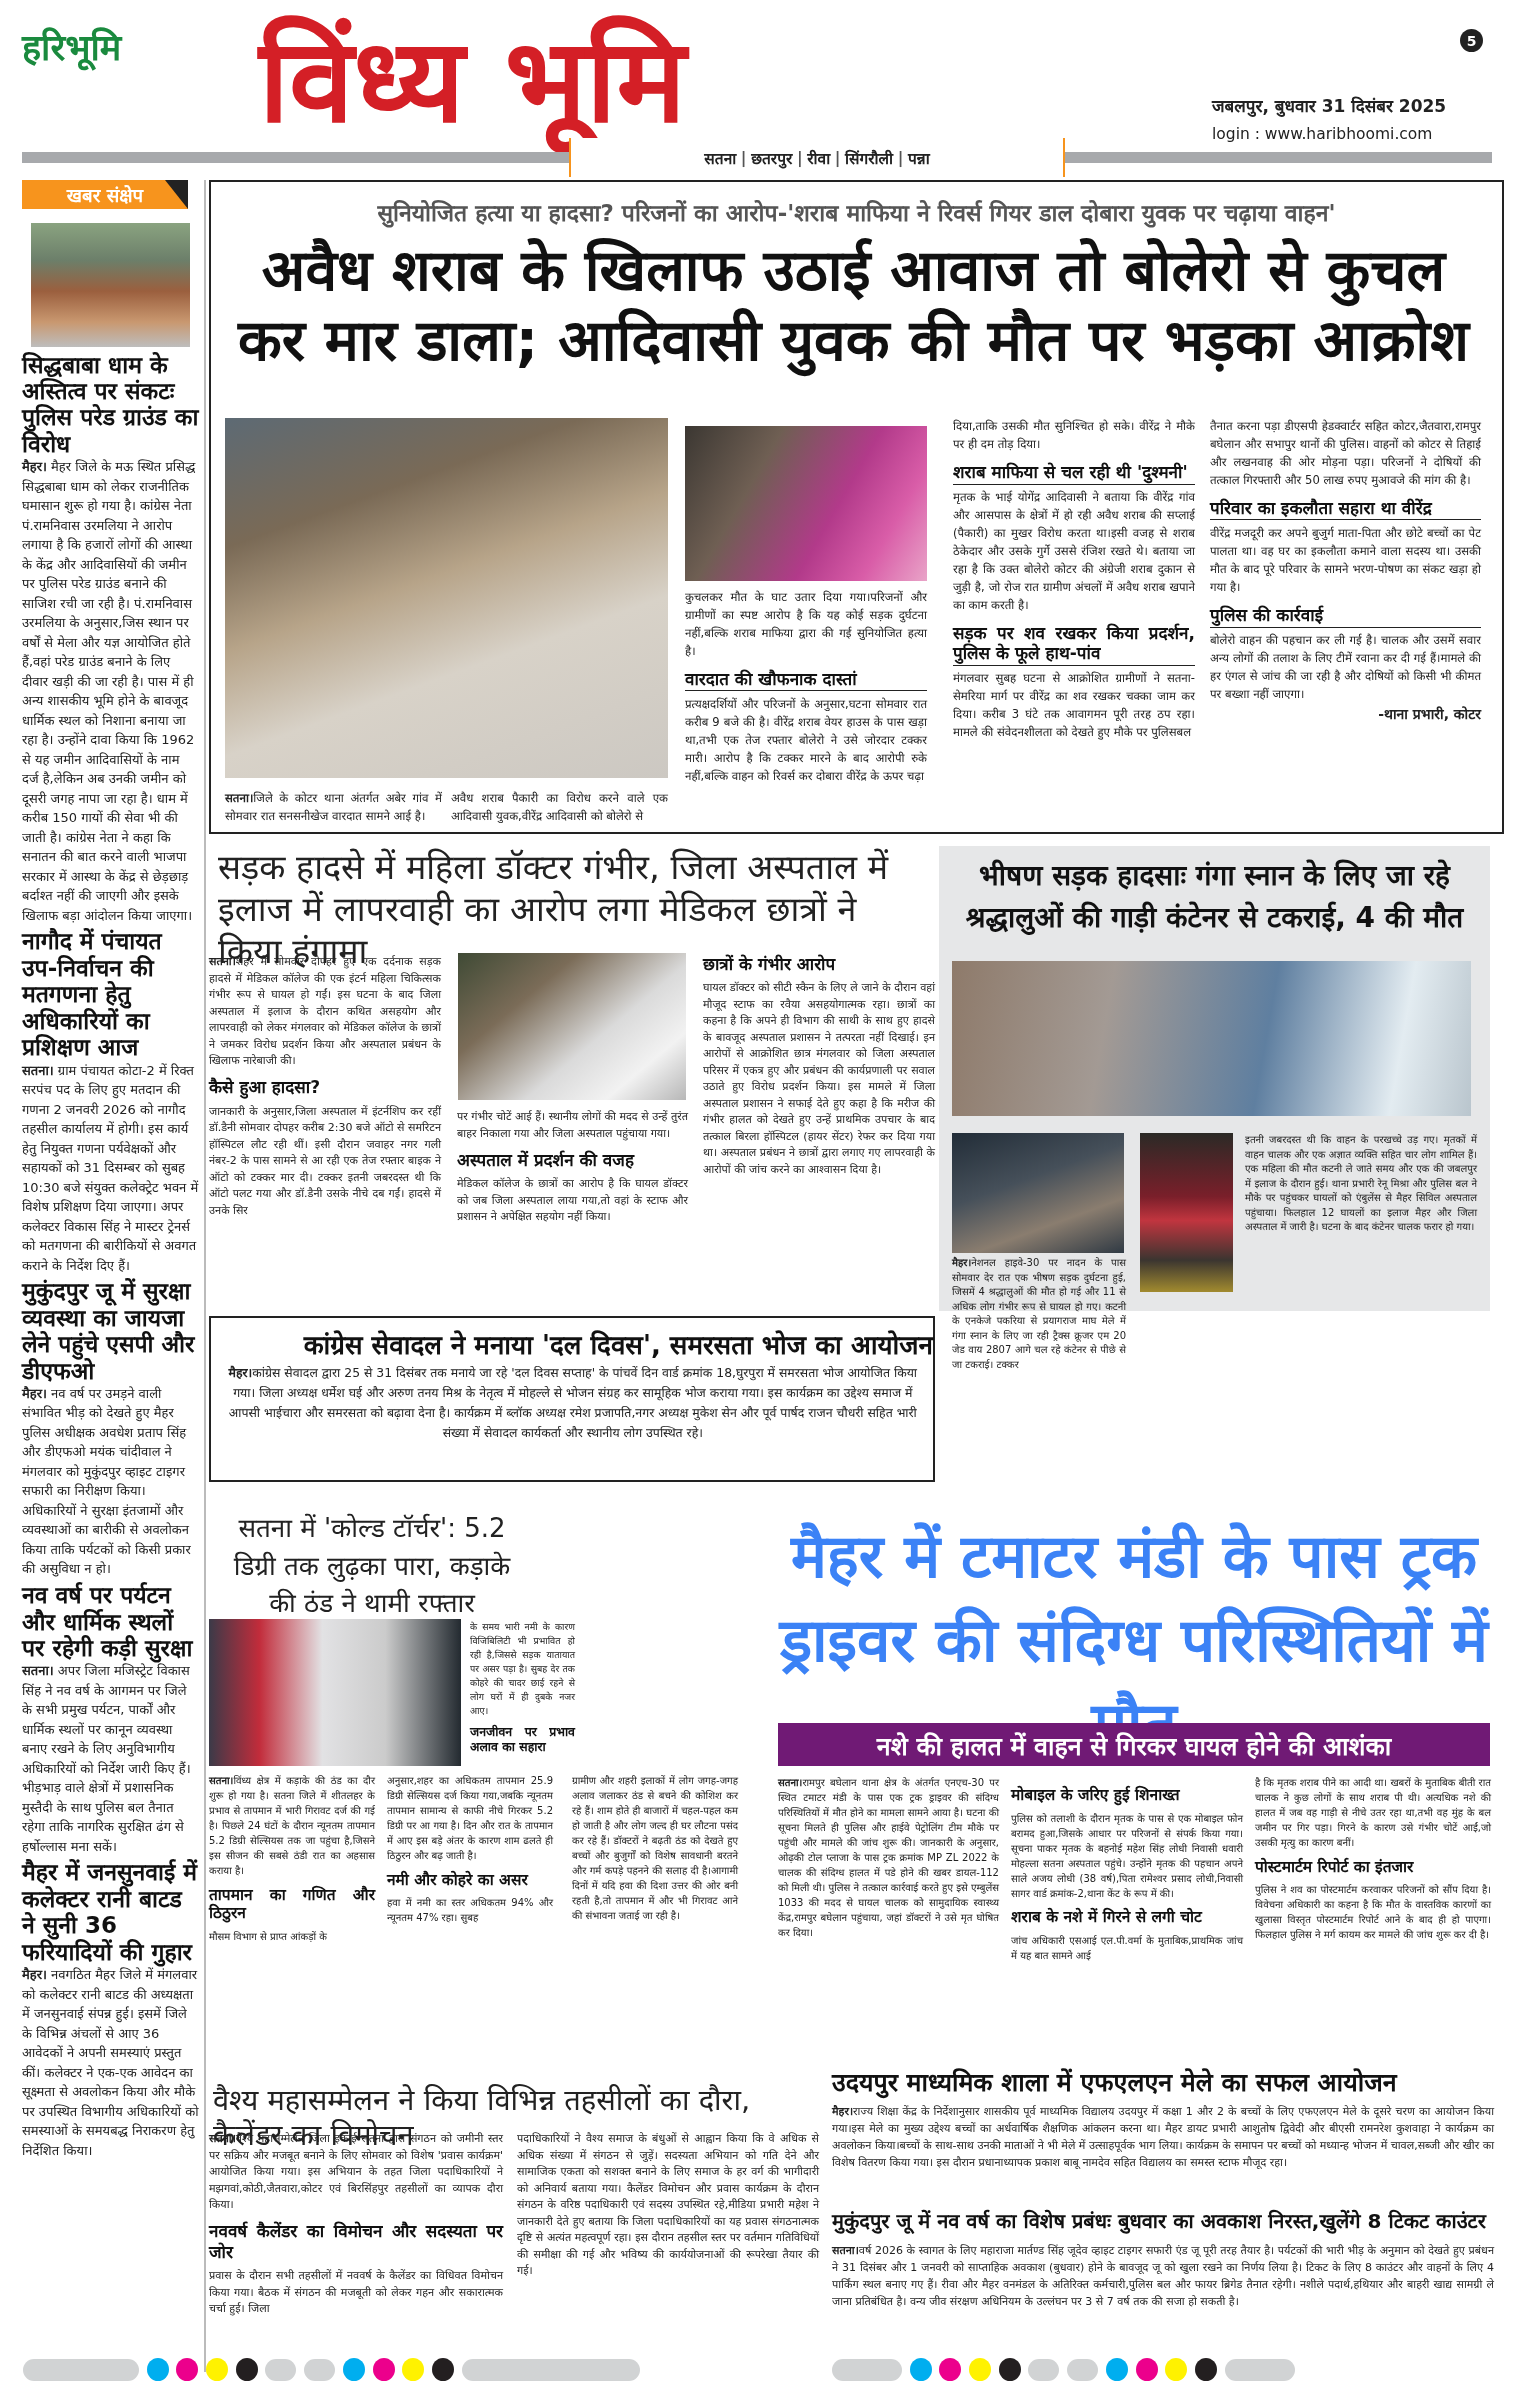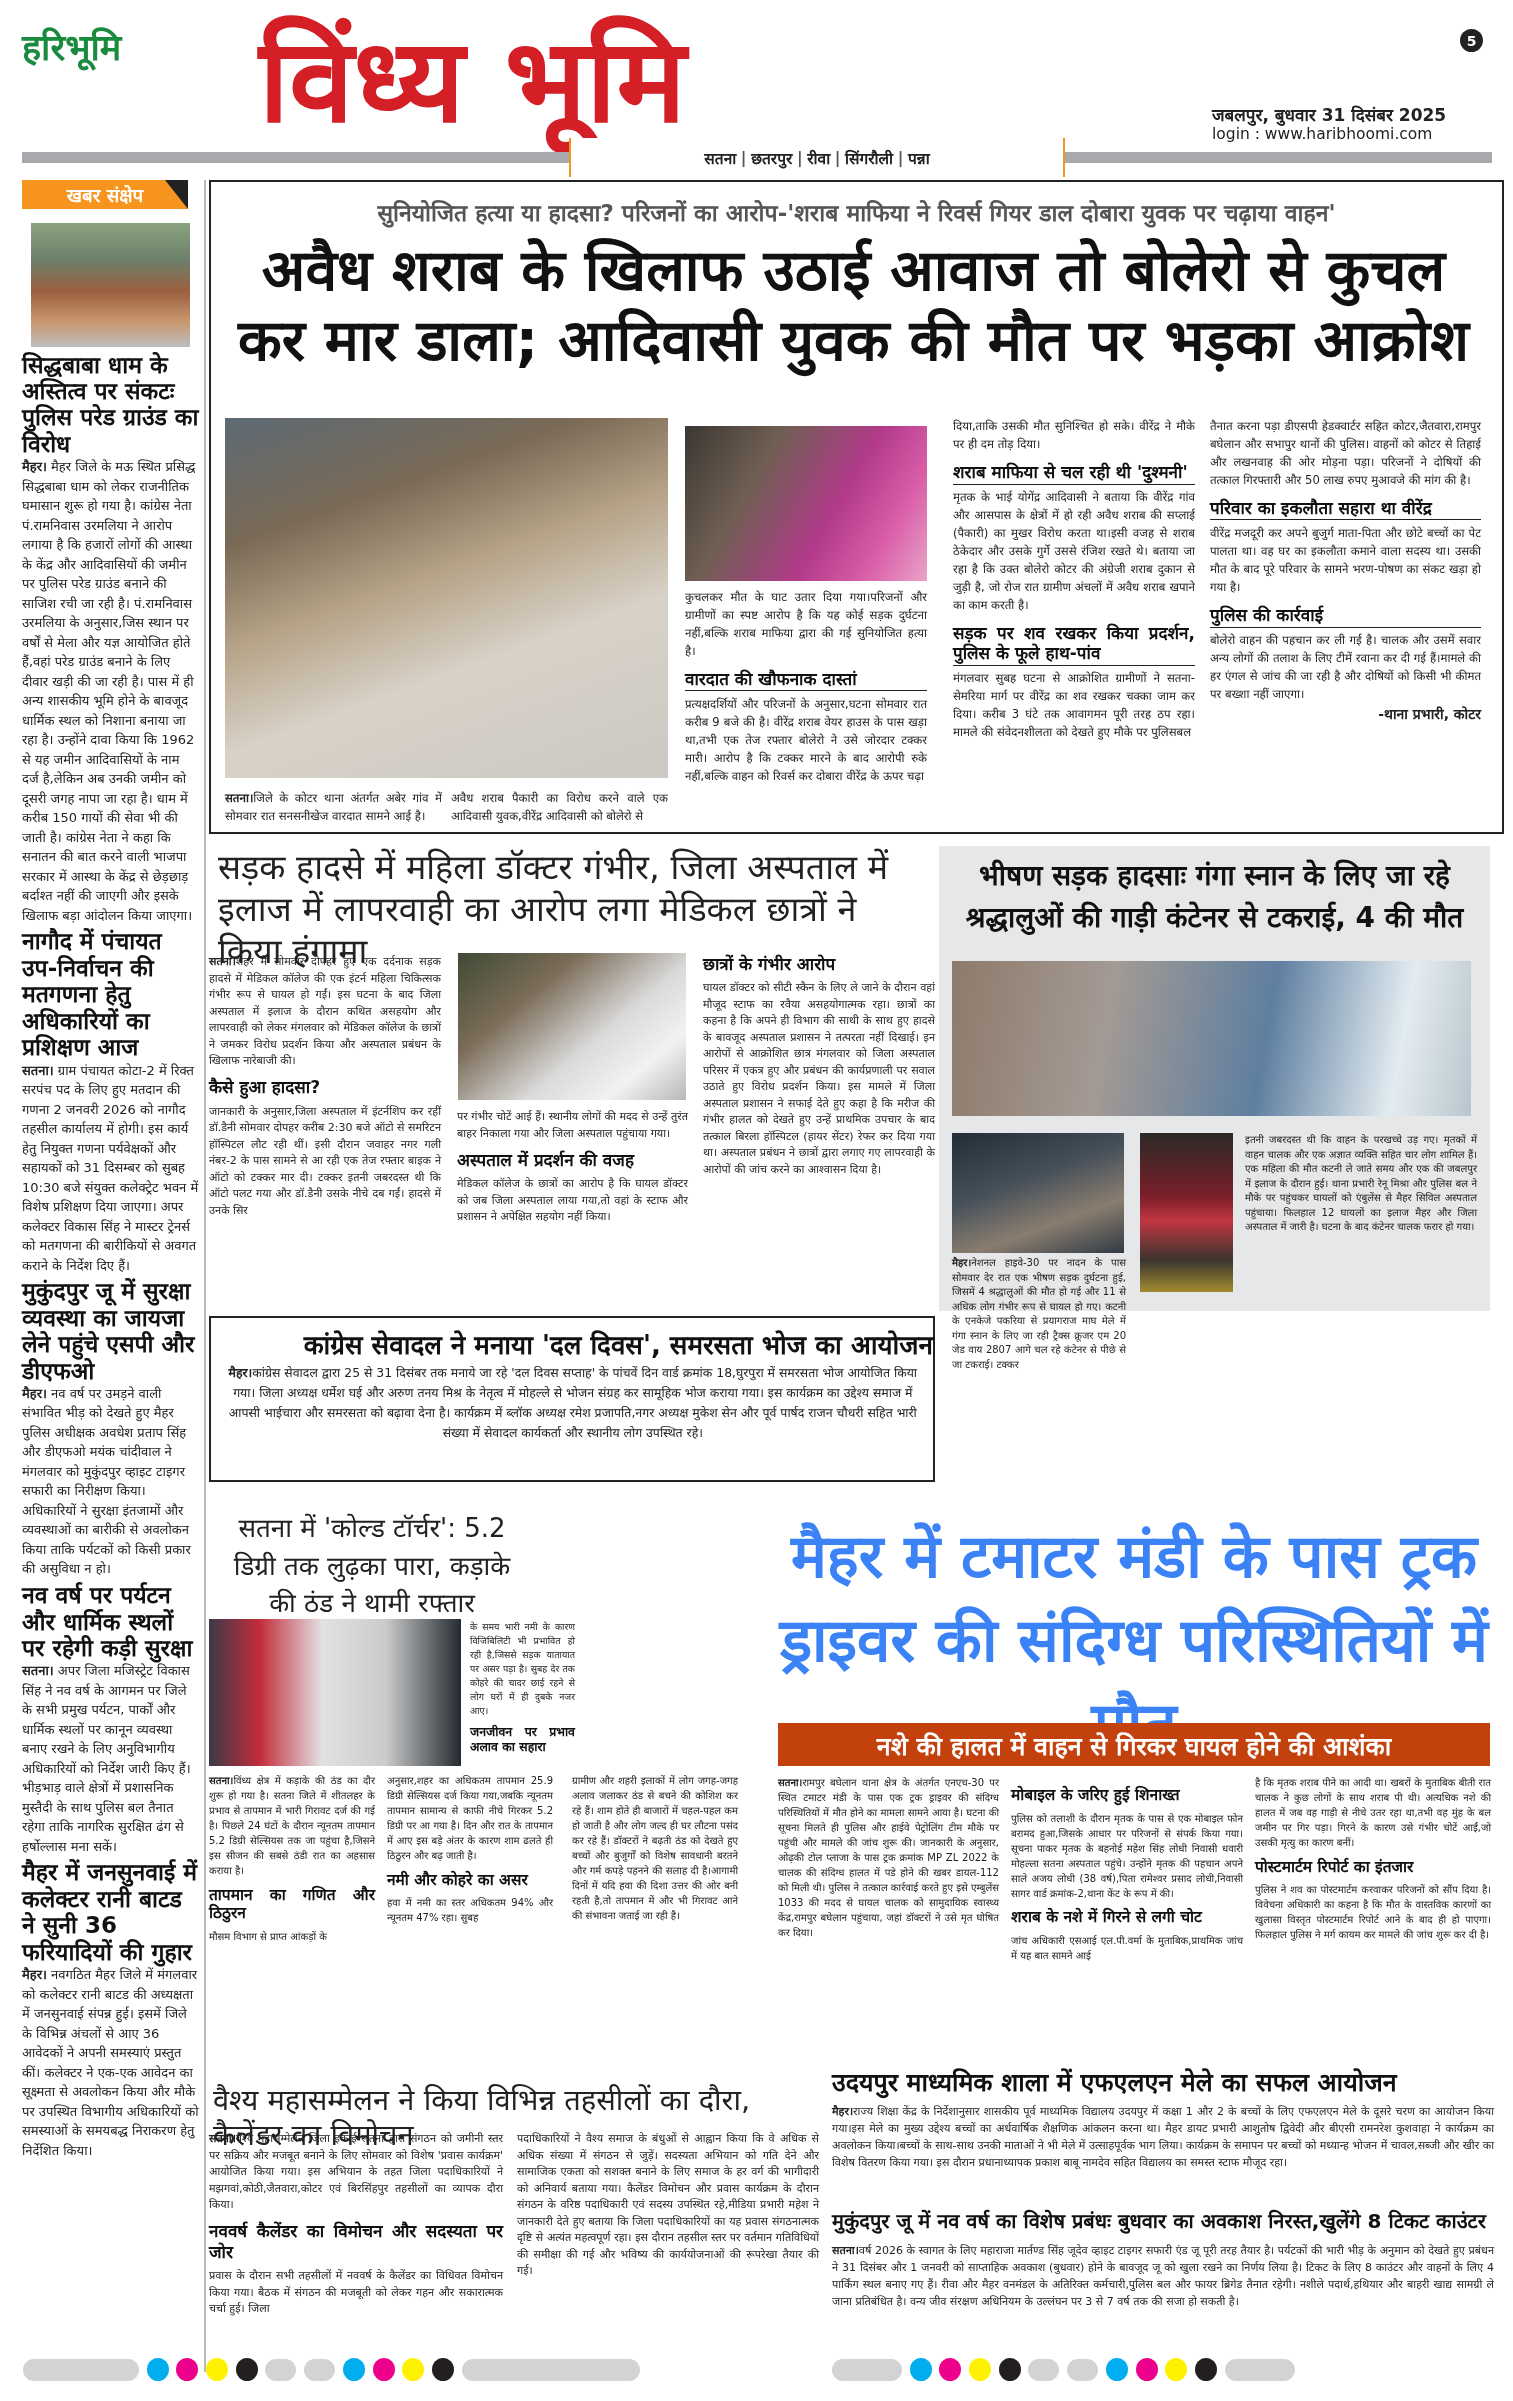--- a/index.html
+++ b/index.html
@@ -1,21 +1,21 @@
 <!DOCTYPE html>
 <html style="font-size:12.4px"><head>
 <meta charset="utf-8">
 <style>
 *{box-sizing:border-box;margin:0;padding:0}
 body{width:1514px;height:2401px;background:#fff;font-family:"DejaVu Sans","Liberation Sans",sans-serif;color:#222;position:relative;overflow:hidden}
 .abs{position:absolute}
 .masthead-brand{left:22px;top:22px;font-size:36px;font-weight:bold;color:#1a8a3e}
 .masthead-title{left:259px;top:23px;font-size:116px;font-weight:bold;color:#d41f26;line-height:1}
 .page-num{right:31px;top:29px;width:23px;height:23px;border-radius:50%;background:#222;color:#fff;font-size:14px;font-weight:bold;display:flex;align-items:center;justify-content:center}
-.dateline{left:1212px;top:103px;font-size:17px;font-weight:bold;color:#222}
+.dateline{left:1212px;top:94px;font-size:17px;font-weight:bold;color:#222}
 .login{left:1212px;top:125px;font-size:15.5px;color:#222}
 .section-bar{left:22px;top:152px;width:1470px;height:11px;background:#a7a9ac}
 .section-box{left:569px;top:138px;width:496px;height:39px;background:#fff;border-left:2.3px solid #f7941d;border-right:2.3px solid #f7941d;display:flex;align-items:center;justify-content:center;gap:4.6px;font-size:15.5px;font-weight:bold}
 .section-box span.sep{color:#555}
 
 .sidebar{left:22px;top:180px;width:178px;height:2184px}
 .sb-head{width:166px;height:29px;background:#f7941d;color:#fff;font-size:18.6px;font-weight:bold;display:flex;align-items:center;justify-content:center;position:relative}
 .sb-head:after{content:"";position:absolute;right:0;top:0;border-top:29px solid #222;border-left:23px solid transparent;width:0;height:0}
 .sb-photo{width:159px;height:124px;margin:14px 0 4.6px 9.3px;background:linear-gradient(180deg,#8aa380 0%,#6c7f6a 30%,#9b5f3e 55%,#c99870 80%,#bdbdbd 100%)}
 .sb-h{font-size:23px;font-weight:bold;line-height:1.15;color:#111;margin-top:3.1px}
@@ -43,21 +43,21 @@
 .photo-night{left:201px;top:287px;width:93px;height:159px;background:linear-gradient(180deg,#2b2a26 0%,#7a1f2a 40%,#c1353f 55%,#3b3530 80%,#a28b2f 100%)}
 
 .cong{left:209px;top:1316px;width:726px;height:166px;border:2.3px solid #222}
 .cong-h{left:0;top:7.7px;width:100%;text-align:right;font-size:26px;font-weight:bold;color:#111}
 .cong-p{left:9.3px;top:45px;width:705px;text-align:center;font-size:12.4px;line-height:1.6;color:#222}
 
 .cold-h{left:217px;top:1510px;width:310px;text-align:center;font-size:26px;line-height:1.45;color:#222}
 .photo-cold{left:209px;top:1619px;width:252px;height:147px;background:linear-gradient(90deg,#3b3a48 0%,#c22c3b 20%,#e2e2e4 45%,#cbcbcb 70%,#232a30 100%)}
 
 .meh-h{left:778px;top:1514px;width:712px;text-align:center;font-size:60px;font-weight:bold;line-height:1.4;color:#3b82f6}
-.teal-bar{left:778px;top:1723px;width:712px;height:43px;background:#c2410c;color:#fff;font-size:25px;font-weight:bold;display:flex;align-items:center;justify-content:center}
+.teal-bar{left:778px;top:1723px;width:712px;height:43px;background:#701a75;color:#fff;font-size:25px;font-weight:bold;display:flex;align-items:center;justify-content:center}
 
 .vai-h{left:213px;top:2083px;width:612px;font-size:29px;color:#222;line-height:1.2}
 .udai-h{left:832px;top:2064px;width:666px;font-size:25px;font-weight:bold;color:#111}
 .muk-h{left:832px;top:2207px;width:666px;font-size:20px;font-weight:bold;color:#111}
 
 .regbar{top:2358px;height:23px;display:flex;align-items:center;gap:7.7px}
 .dot{width:22px;height:23px;border-radius:50%}
 .pill{height:22px;border-radius:11px;background:#d1d3d4}
 </style>
 </head>

